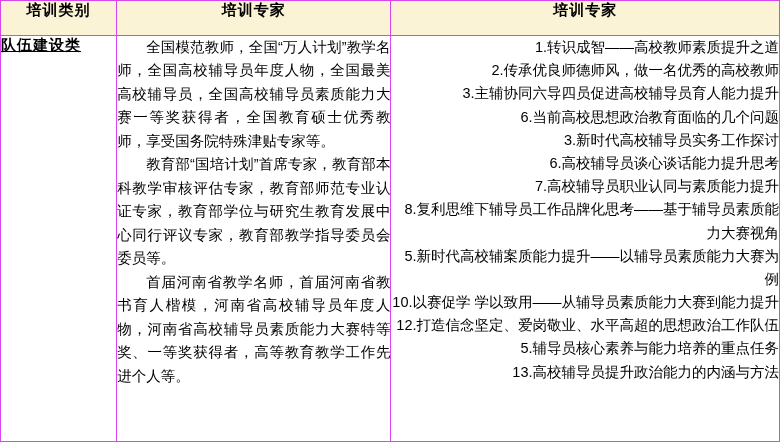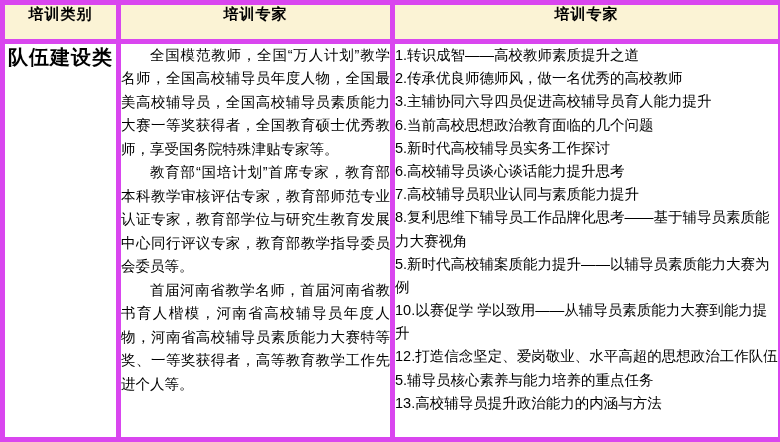--- a/index.html
+++ b/index.html
@@ -21,64 +21,65 @@
     padding: 0;
   }
   table.training-table {
     border-collapse: collapse;
     width: 780px;
     height: 442px;
     table-layout: fixed;
   }
   table.training-table td,
   table.training-table th {
-    border: 5px solid #d946ef;
+    border: 1px solid #d946ef;
     vertical-align: top;
     padding: 0;
   }
   thead th {
     background: #fbf3d5;
     height: 34px;
     text-align: center;
     vertical-align: middle;
     font-weight: bold;
     font-size: 15px;
     letter-spacing: 1px;
     color: #000;
   }
   .col-category { width: 116px; }
   .col-expert   { width: 274px; }
   .col-course   { width: 388px; }
 
   td.cell-category {
-    text-align: center;
     vertical-align: middle;
     font-weight: bold;
-    font-size: 20px;
+    font-size: 15px;
     letter-spacing: 1px;
+    text-decoration: underline;
   }
   td.cell-expert {
     padding: 6px 9px 6px 9px;
     font-size: 14.5px;
     line-height: 1.62;
     text-align: justify;
     text-justify: inter-ideograph;
   }
   td.cell-expert p {
     margin: 0 0 0 0;
     text-indent: 2em;
   }
   td.cell-course {
     padding: 6px 8px 6px 9px;
     font-size: 14.5px;
     line-height: 1.60;
   }
   td.cell-course .course-line {
     margin: 0;
     text-indent: 0;
+    text-align: right;
   }
   .hdr-inner {
     display: block;
   }
 </style>
 </head>
 <body>
 
 <div class="table-wrap">
   <table class="training-table">
@@ -106,21 +107,21 @@
         <td class="cell-expert">
           <p>全国模范教师，全国“万人计划”教学名师，全国高校辅导员年度人物，全国最美高校辅导员，全国高校辅导员素质能力大赛一等奖获得者，全国教育硕士优秀教师，享受国务院特殊津贴专家等。</p>
           <p>教育部“国培计划”首席专家，教育部本科教学审核评估专家，教育部师范专业认证专家，教育部学位与研究生教育发展中心同行评议专家，教育部教学指导委员会委员等。</p>
           <p>首届河南省教学名师，首届河南省教书育人楷模，河南省高校辅导员年度人物，河南省高校辅导员素质能力大赛特等奖、一等奖获得者，高等教育教学工作先进个人等。</p>
         </td>
         <td class="cell-course">
           <p class="course-line">1.转识成智——高校教师素质提升之道</p>
           <p class="course-line">2.传承优良师德师风，做一名优秀的高校教师</p>
           <p class="course-line">3.主辅协同六导四员促进高校辅导员育人能力提升</p>
           <p class="course-line">6.当前高校思想政治教育面临的几个问题</p>
-          <p class="course-line">5.新时代高校辅导员实务工作探讨</p>
+          <p class="course-line">3.新时代高校辅导员实务工作探讨</p>
           <p class="course-line">6.高校辅导员谈心谈话能力提升思考</p>
           <p class="course-line">7.高校辅导员职业认同与素质能力提升</p>
           <p class="course-line">8.复利思维下辅导员工作品牌化思考——基于辅导员素质能力大赛视角</p>
           <p class="course-line">5.新时代高校辅案质能力提升——以辅导员素质能力大赛为例</p>
           <p class="course-line">10.以赛促学 学以致用——从辅导员素质能力大赛到能力提升</p>
           <p class="course-line">12.打造信念坚定、爱岗敬业、水平高超的思想政治工作队伍</p>
           <p class="course-line">5.辅导员核心素养与能力培养的重点任务</p>
           <p class="course-line">13.高校辅导员提升政治能力的内涵与方法</p>
         </td>
       </tr>

